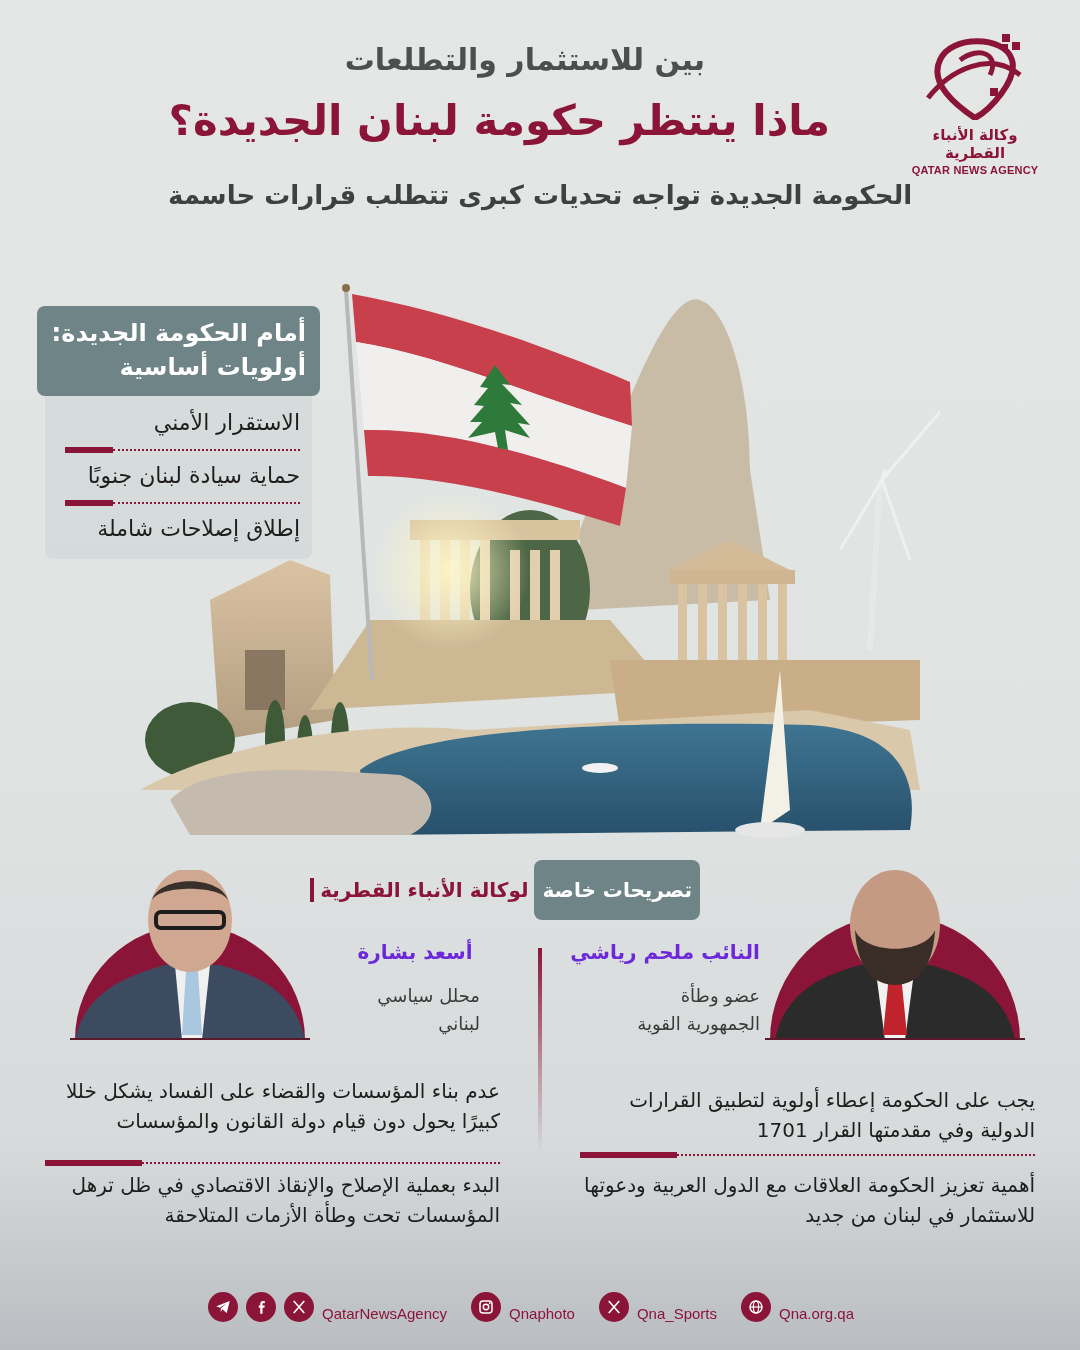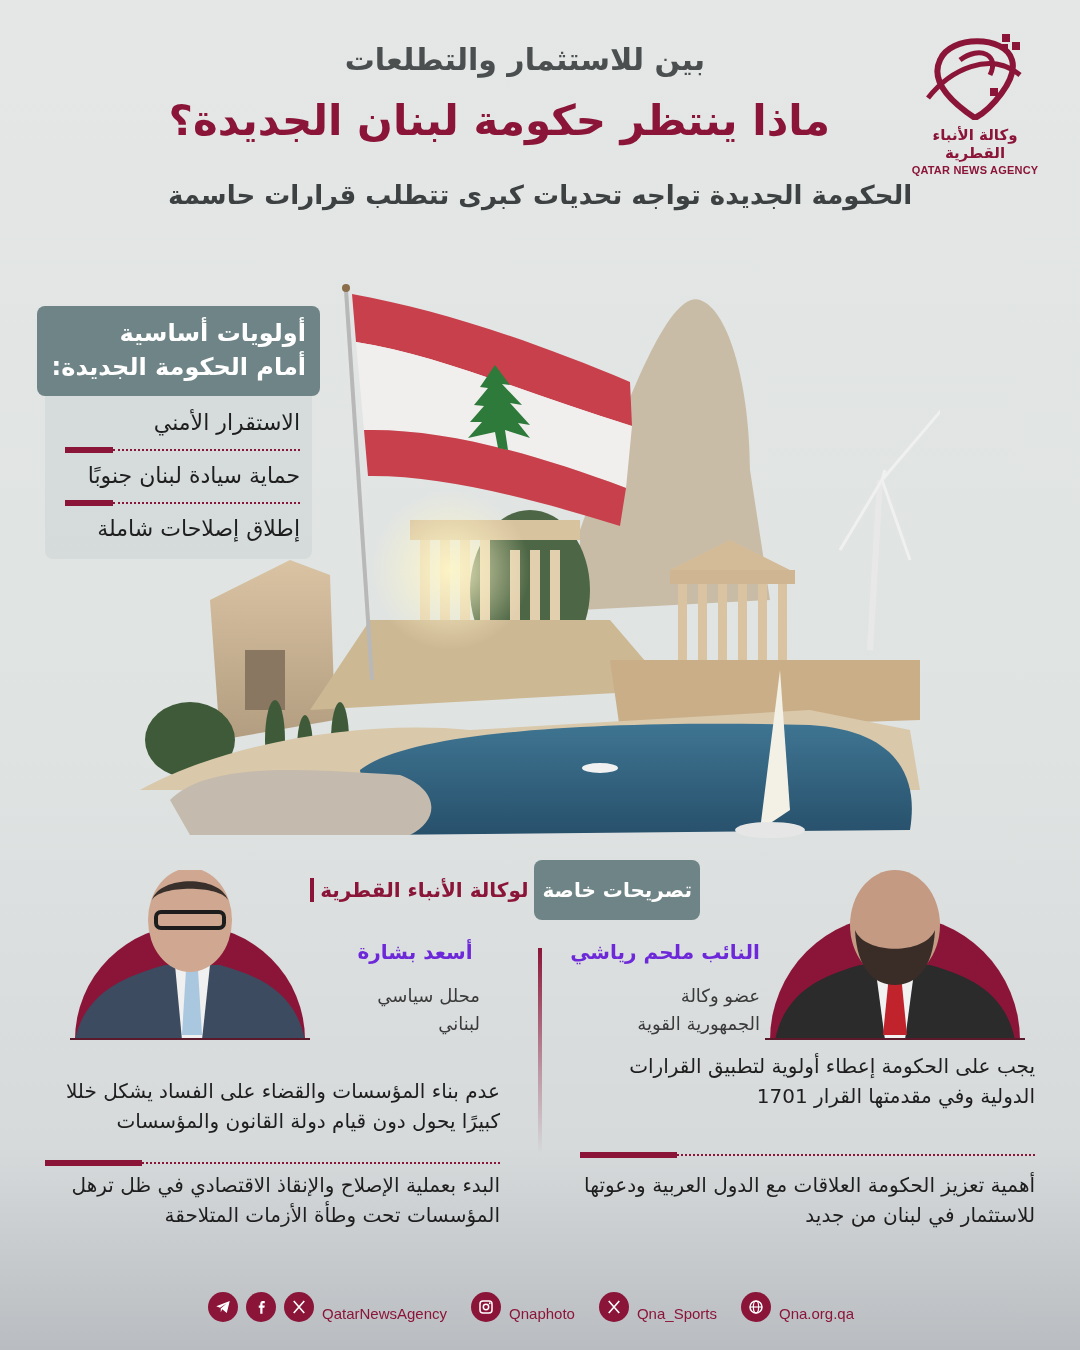--- a/index.html
+++ b/index.html
@@ -178,22 +178,22 @@
       <path d="M246 72 C 330 85, 420 125, 522 156 L 516 218 C 420 182, 330 158, 254 160 Z" fill="#f1efee"></path>
       <path d="M254 160 C 330 158, 420 182, 516 218 L 510 256 C 420 228, 330 205, 258 206 Z" fill="#c8404b"></path>
       <path d="M385 95 L 400 115 L 392 114 L 412 135 L 400 133 L 420 155 L 408 153 L 420 168 L 395 160 L 398 180 L 388 178 L 385 162 L 358 168 L 372 152 L 360 152 L 374 136 L 364 135 L 378 118 L 370 117 Z" fill="#2e7a3a"></path>
     </g>
     <rect x="0" y="0" width="830" height="570" fill="url(#fade)" opacity="0"></rect>
   </svg>
 </div>
 
 <div class="abs prio">
   <div class="prio-head">
+    <div>أمام الحكومة الجديدة:</div>
     <div>أولويات أساسية</div>
-    <div>أمام الحكومة الجديدة:</div>
   </div>
   <div class="prio-body">
     <div class="prio-item">الاستقرار الأمني</div>
     <div class="sep">
         <span class="bar"></span>
         <span class="dots"></span>
       </div>
     <div class="prio-item">حماية سيادة لبنان جنوبًا</div>
     <div class="sep">
         <span class="bar"></span>
@@ -215,21 +215,21 @@
     <path d="M10 170 C 20 120, 60 105, 95 95 L 165 95 C 200 105, 240 120, 250 170 Z" fill="#2b2b2c"></path>
     <polygon points="110,95 150,95 140,170 120,170" fill="#f2f2f2"></polygon>
     <polygon points="124,105 136,105 142,165 118,165" fill="#c0232b"></polygon>
     <ellipse cx="130" cy="55" rx="45" ry="55" fill="#c49a83"></ellipse>
     <path d="M90 60 C 92 100, 110 115, 130 115 C 150 115, 168 100, 170 60 C 160 85, 100 85, 90 60 Z" fill="#3a2d28"></path>
   </svg>
   <div style="position:absolute;left:0;right:0;bottom:10px;height:2px;background:#5a1a2c;"></div>
 </div>
 <div class="abs person-name" style="top:940px; left:565px; width:200px;">النائب ملحم رياشي</div>
 <div class="abs person-role" style="top:982px; left:570px; width:190px;">
-  <div>عضو وكالة</div>
+  <div>عضو وطأة</div>
   <div>الجمهورية القوية</div>
 </div>
 
 <div class="abs portrait" style="top:870px; left:70px; width:240px; height:180px;">
   <svg viewBox="0 0 240 180" width="240" height="180">
     <path d="M5 180 A 115 115 0 0 1 235 180 Z" fill="#8b1538" transform="translate(0,-10)"></path>
     <path d="M5 170 C 15 120, 60 105, 95 95 L 150 95 C 185 105, 225 120, 235 170 Z" fill="#3c4b60"></path>
     <polygon points="105,95 140,95 132,170 112,170" fill="#f0f0f0"></polygon>
     <polygon points="116,100 128,100 132,165 112,165" fill="#a9c7de"></polygon>
     <ellipse cx="120" cy="50" rx="42" ry="52" fill="#d0a891"></ellipse>
@@ -239,21 +239,21 @@
   <div style="position:absolute;left:0;right:0;bottom:10px;height:2px;background:#5a1a2c;"></div>
 </div>
 <div class="abs person-name" style="top:940px; left:330px; width:170px;">أسعد بشارة</div>
 <div class="abs person-role" style="top:982px; left:330px; width:150px;">
   <div>محلل سياسي</div>
   <div>لبناني</div>
 </div>
 
 <div class="abs divider-v"></div>
 
-<div class="abs quote" style="top:1051px; left:575px; width:460px;">يجب على الحكومة إعطاء أولوية لتطبيق القرارات الدولية وفي مقدمتها القرار 1701</div>
+<div class="abs quote" style="top:1085px; left:575px; width:460px;">يجب على الحكومة إعطاء أولوية لتطبيق القرارات الدولية وفي مقدمتها القرار 1701</div>
 <div class="abs sep wide" style="top:1150px; left:580px; width:455px;">
     <span class="bar"></span>
     <span class="dots"></span>
   </div>
 <div class="abs quote" style="top:1170px; left:575px; width:460px;">أهمية تعزيز الحكومة العلاقات مع الدول العربية ودعوتها للاستثمار في لبنان من جديد</div>
 
 <div class="abs quote" style="top:1076px; left:45px; width:455px;">عدم بناء المؤسسات والقضاء على الفساد يشكل خللا كبيرًا يحول دون قيام دولة القانون والمؤسسات</div>
 <div class="abs sep wide" style="top:1150px; left:45px; width:455px;">
     <span class="bar"></span>
     <span class="dots"></span>

